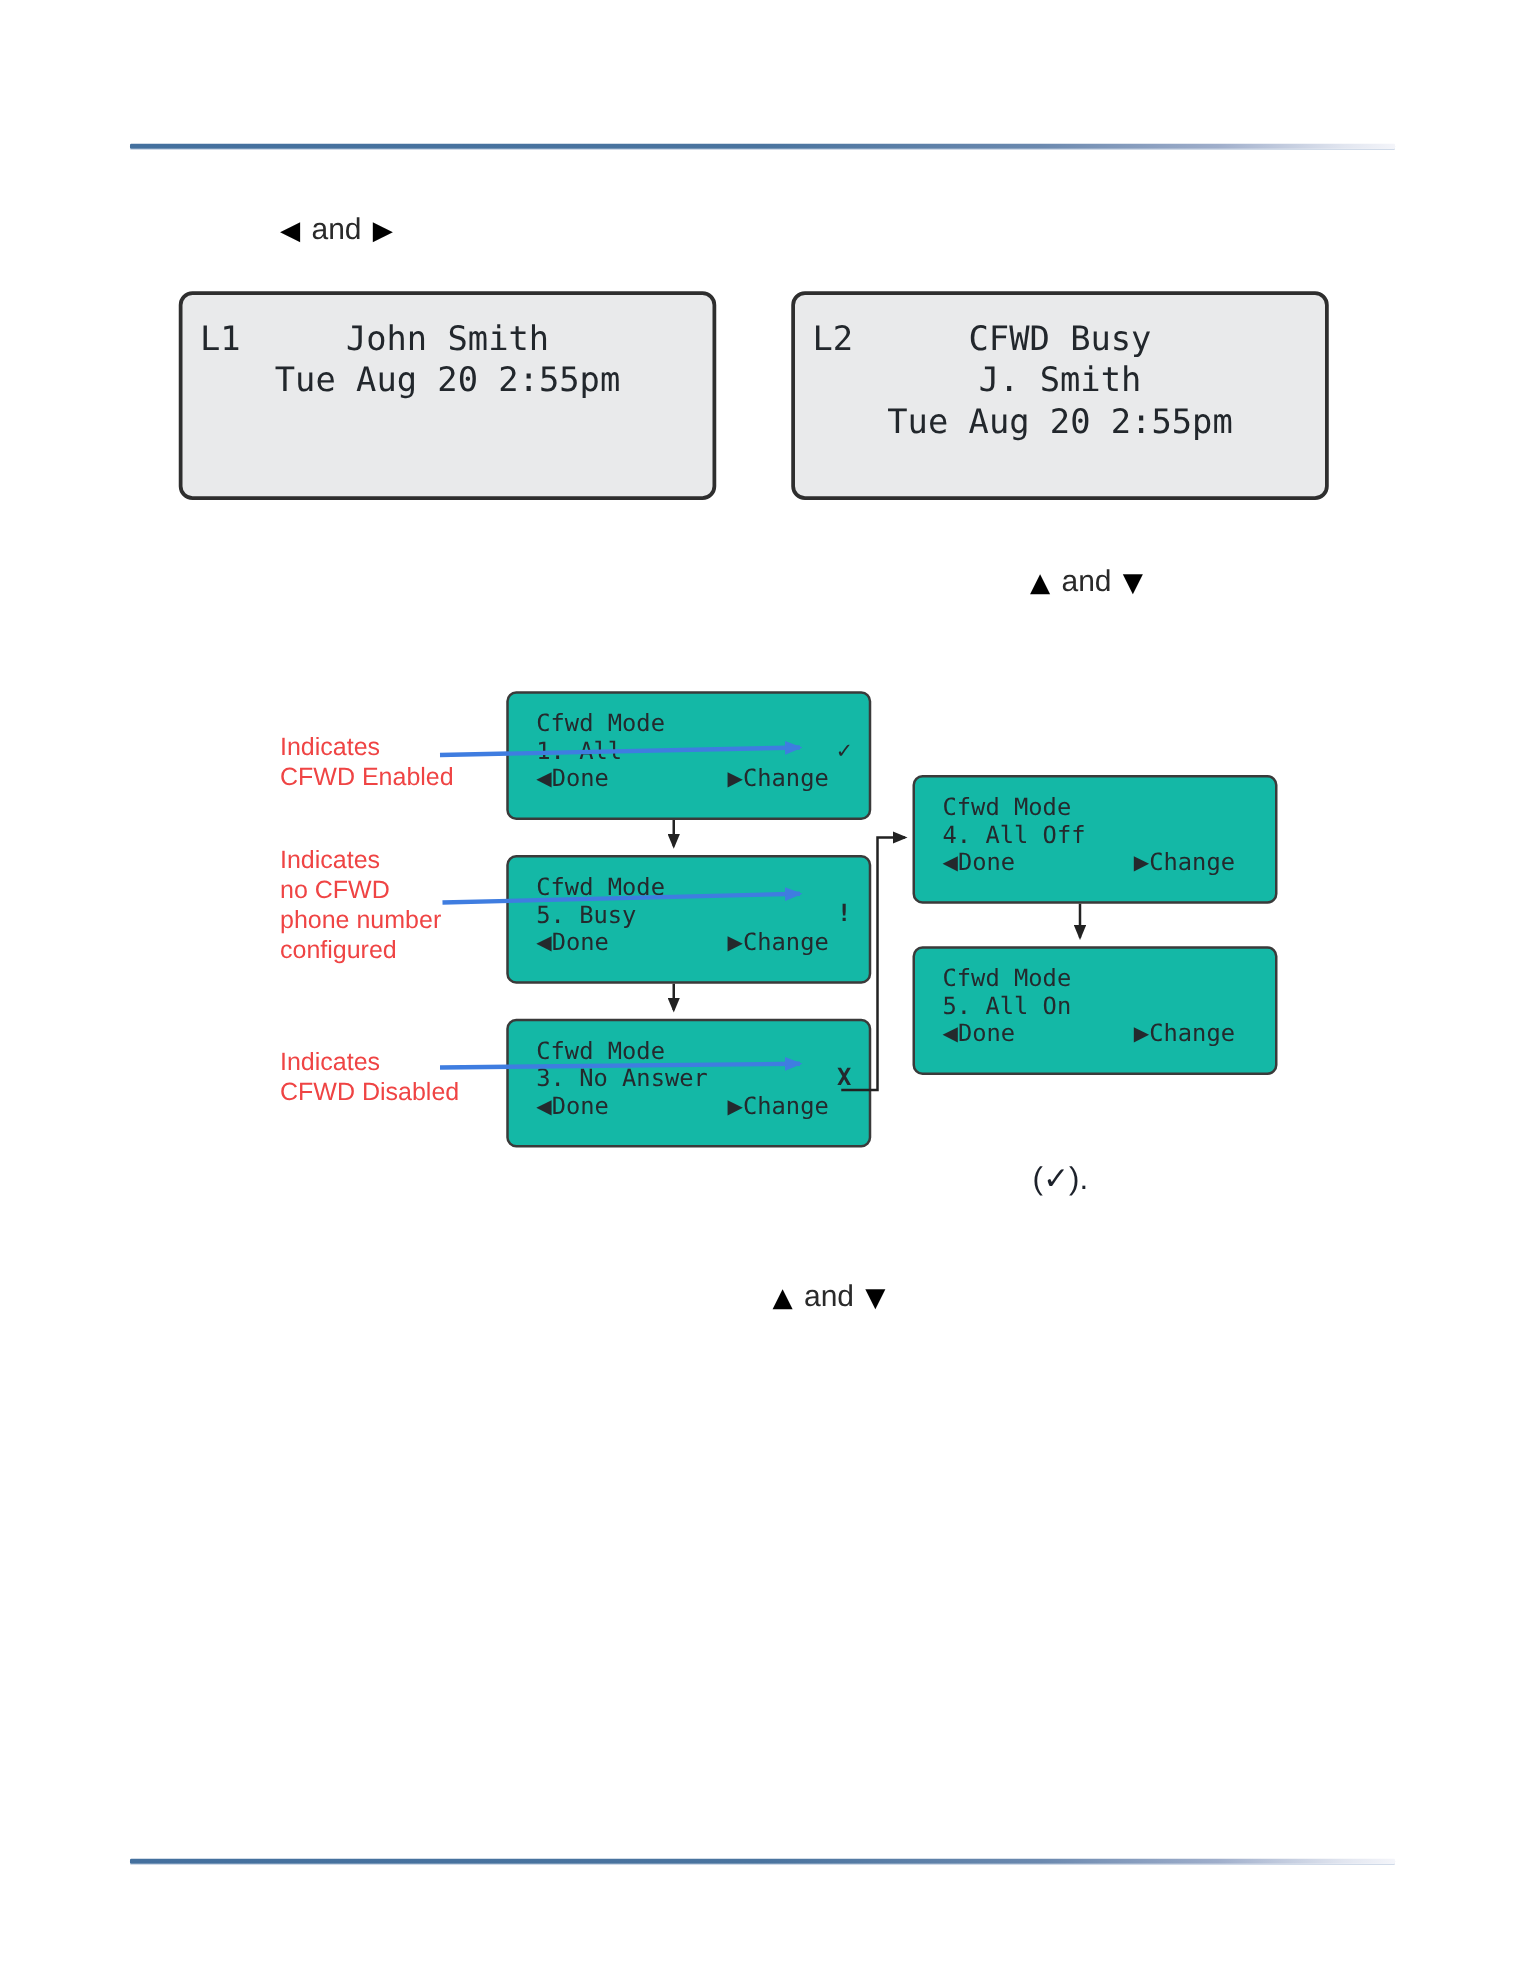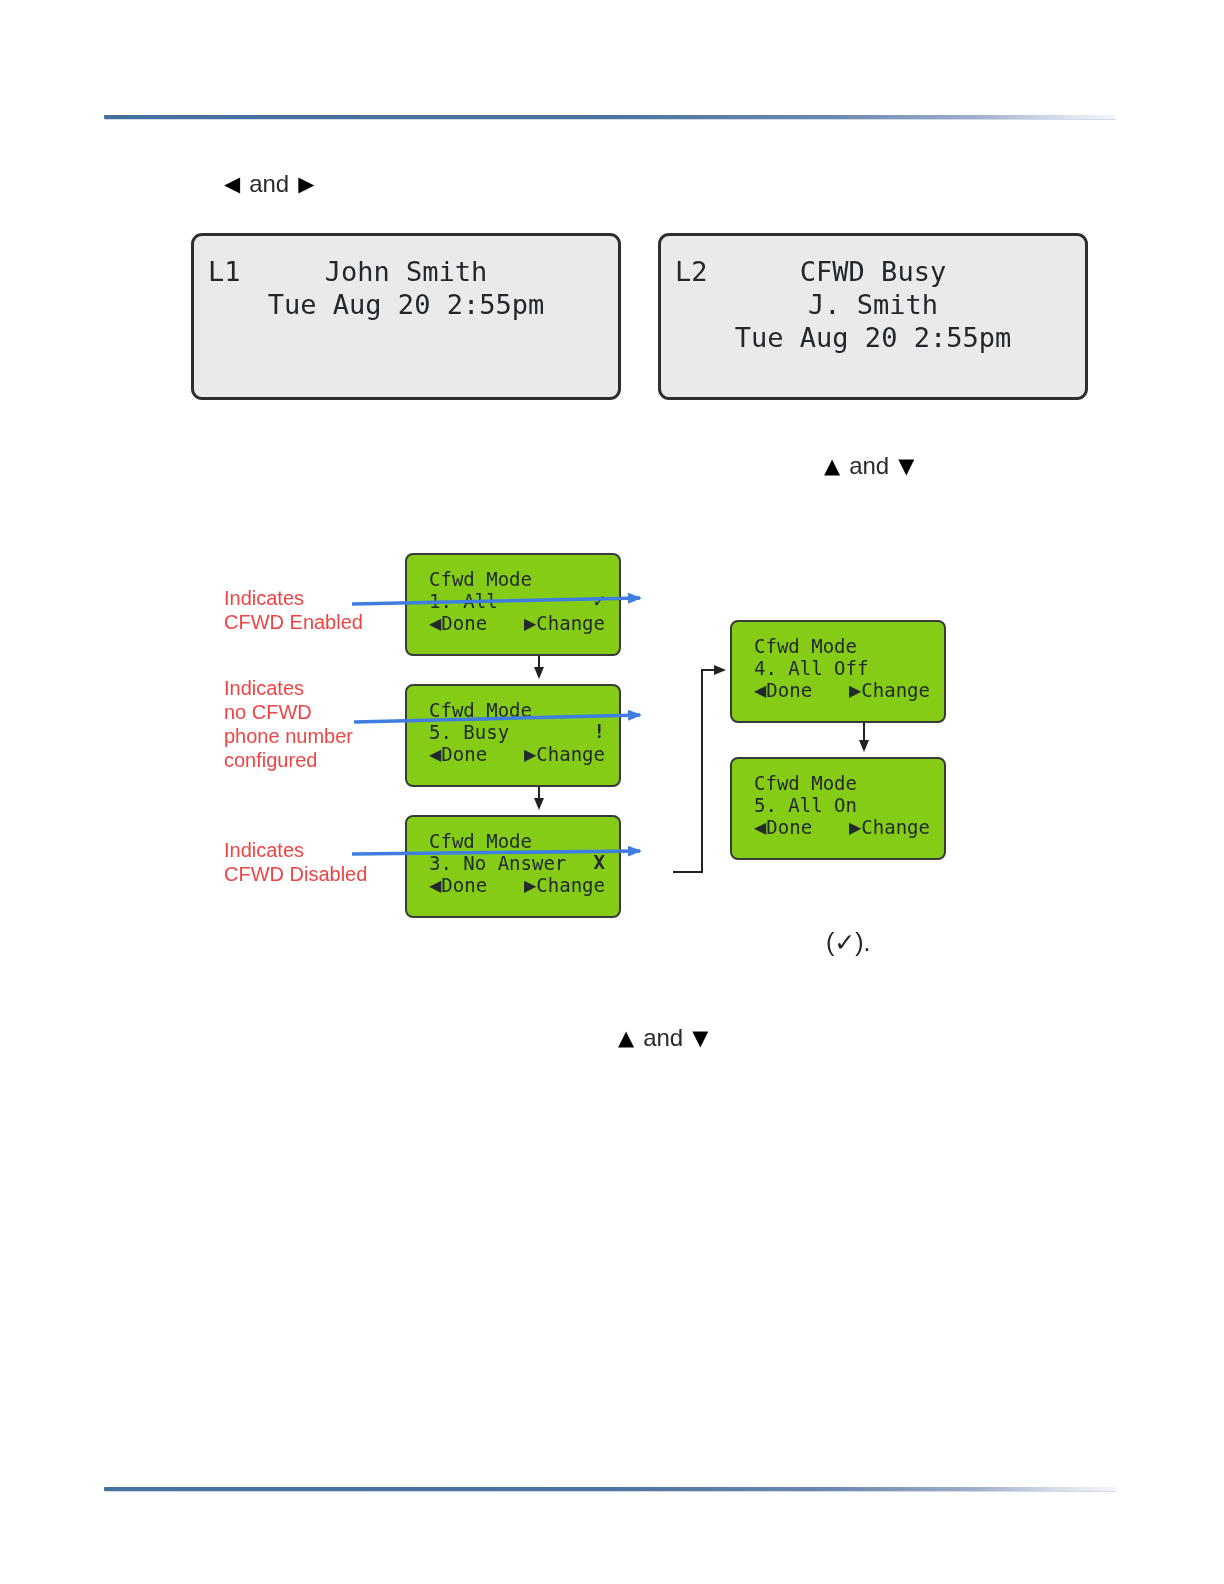--- a/index.html
+++ b/index.html
@@ -51,30 +51,30 @@
   }
   .lcd .line-key{
     position:absolute;
     left:14px;
     top:19px;
   }
   .lcd .lcd-row{ text-align:center; }
   
   .mode-screen{
     position:absolute;
-    width:216px;
+    width:292px;
     height:103px;
-    background:#84cc16;
+    background:#14b8a6;
     border:2px solid #3a3a3a;
     border-radius:8px;
     box-sizing:border-box;
     font-family:"DejaVu Sans Mono","Liberation Mono",monospace;
     font-size:19px;
     color:#24292d;
-    padding:13px 0 0 22px;
+    padding:13px 18px 0 22px;
     line-height:22px;
   }
   .ms-ind{
     position:absolute;
     top:34px;
     right:14px;
     font-weight:bold;
   }
   .ms-softkeys{
     display:flex;
@@ -115,27 +115,27 @@
 <div id="page">
 
   <div class="rule" style="top:115px;"></div>
 
   <div class="nav-caption" style="left:224px;top:170px;">
     <span class="tri-big">◀</span>
     <span>and</span>
     <span class="tri-big">▶</span>
   </div>
 
-  <div class="lcd" style="left:143px;top:233px;margin-left:48px;">
+  <div class="lcd" style="left:143px;top:233px;">
     <span class="line-key">L1</span>
     <div class="lcd-row">John Smith</div>
     <div class="lcd-row">Tue Aug 20 2:55pm</div>
   </div>
 
-  <div class="lcd" style="left:633px;top:233px;margin-left:25px;">
+  <div class="lcd" style="left:633px;top:233px;">
     <span class="line-key">L2</span>
     <div class="lcd-row">CFWD Busy</div>
     <div class="lcd-row">J. Smith</div>
     <div class="lcd-row">Tue Aug 20 2:55pm</div>
   </div>
 
   <div class="nav-caption" style="left:824px;top:452px;">
     <span class="tri-big">▲</span>
     <span>and</span>
     <span class="tri-big">▼</span>

